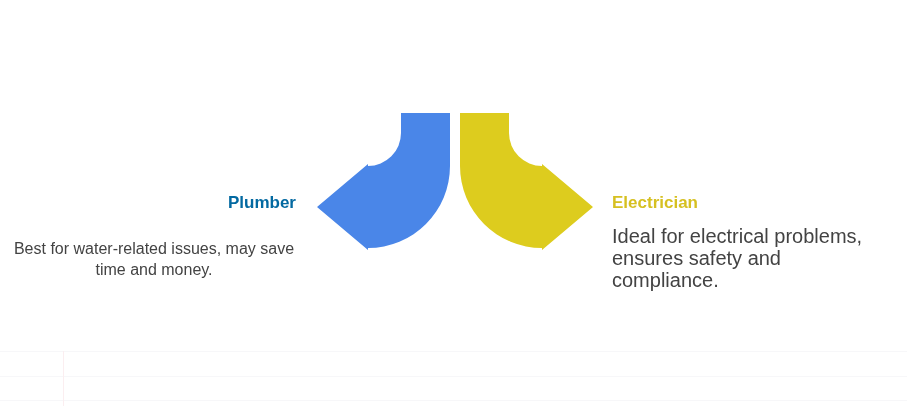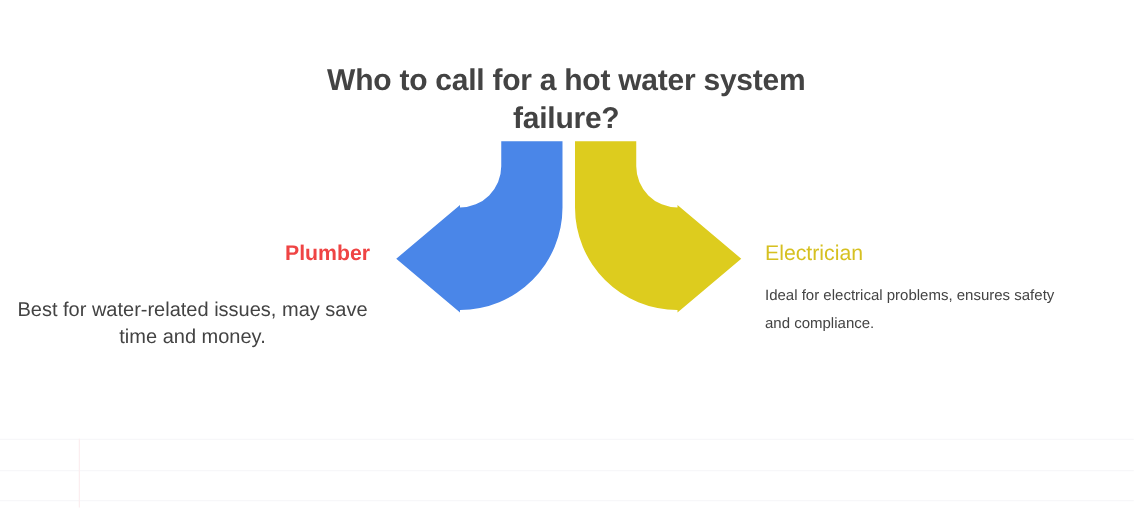--- a/index.html
+++ b/index.html
@@ -52,49 +52,49 @@
     position: absolute;
     left: 10px;
     top: 192px;
     width: 288px;
   }
   #left-branch .branch-label {
     text-align: right;
     font-size: 17px;
     font-weight: bold;
     line-height: 22px;
-    color: #ef4444;
+    color: #0369a1;
     padding-right: 2px;
   }
   #left-branch .branch-desc {
     margin-top: 24px;
     text-align: center;
     font-size: 16px;
     line-height: 21px;
     color: #434343;
   }
 
   
   #right-branch {
     position: absolute;
     left: 612px;
     top: 192px;
     width: 252px;
   }
   #right-branch .branch-label {
     text-align: left;
     font-size: 17px;
-    font-weight: normal;
+    font-weight: bold;
     line-height: 22px;
     color: #d6c021;
   }
   #right-branch .branch-desc {
     margin-top: 11px;
     text-align: left;
-    font-size: 12px;
+    font-size: 20px;
     line-height: 22px;
     color: #434343;
   }
 
   
   #grid-area {
     position: absolute;
     left: 0;
     top: 330px;
     width: 907px;
@@ -114,21 +114,20 @@
     width: 1px;
     height: 55px;
     background: #fbeef0;
   }
 </style>
 </head>
 <body>
 
 <div id="canvas">
 
-  <div id="title">Who to call for a hot water system failure?</div>
 
   <div id="arrows">
     <svg width="290" height="150" viewBox="0 0 290 150" xmlns="http://www.w3.org/2000/svg">
 
       <path fill="#4a86e8" d="M 91,5
                L 140,5
                L 140,58
                A 82,82 0 0 1 58,140
                L 58,142
                L 7,99

